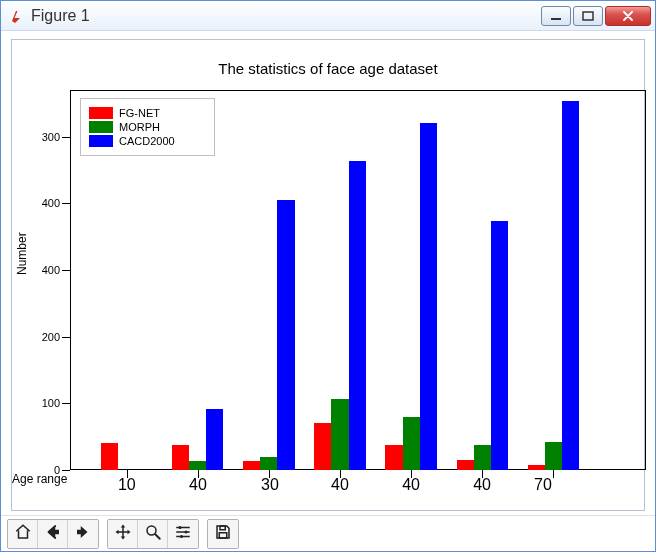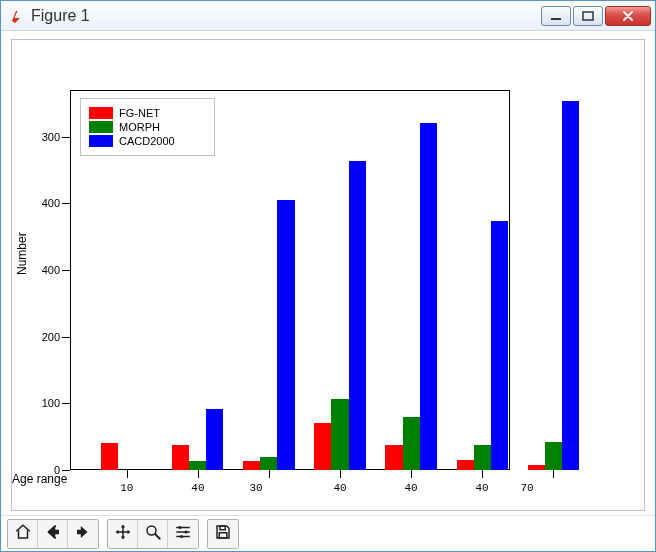--- a/index.html
+++ b/index.html
@@ -68,21 +68,21 @@
   .plot-outer {
     position: absolute;
     inset: 8px 10px 4px 10px;
     border: 1px solid #b9c3d0;
     background: #fff;
   }
   .axes {
     position: absolute;
     left: 58px; 
     top: 50px;
-    width: 440px;
+    width: 576px;
     height: 380px;
   }
   .axes-box {
     position: absolute;
     inset: 0;
     border: 1px solid #000;
     box-sizing: border-box;
   }
   .bars {
     position: absolute;
@@ -111,22 +111,21 @@
   .xtick {
     position: absolute;
     bottom: -8px;
     width: 1px; height: 8px;
     background: #000;
   }
   .xtick-label {
     position: absolute;
     bottom: -24px;
     transform: translateX(-50%);
-    font-size: 11px;
-    font-family: Liberation Mono, monospace;
+    font-size: 16px;
   }
   .title-text {
     position: absolute;
     top: 20px;
     left: 0; right: 0;
     text-align: center;
     font-size: 15px;
   }
   .xlabel {
     position: absolute;
@@ -216,20 +215,21 @@
       <div class="win-btn close">
         <svg viewBox="0 0 12 10">
             <path d="M2 1 L10 9 M10 1 L2 9" stroke="#fff" stroke-width="1.8" stroke-linecap="round"></path>
           </svg>
       </div>
     </div>
   </div>
 
   <div class="canvas">
     <div class="plot-outer">
+      <div class="title-text">The statistics of face age dataset</div>
       <div class="ylabel">Number</div>
       <div class="xlabel">Age range</div>
       <div class="axes" id="axes">
         <div class="axes-box"></div>
         <div class="bars" id="bars">
             <div class="bar" style="left: 31.2632px; width: 17.0526px; height: 26.6667px; background: rgb(255, 0, 0);"></div>
             <div class="bar" style="left: 102.316px; width: 17.0526px; height: 25.3333px; background: rgb(255, 0, 0);"></div>
             <div class="bar" style="left: 173.368px; width: 17.0526px; height: 8.66667px; background: rgb(255, 0, 0);"></div>
             <div class="bar" style="left: 244.421px; width: 17.0526px; height: 46.6667px; background: rgb(255, 0, 0);"></div>
             <div class="bar" style="left: 315.474px; width: 17.0526px; height: 25.3333px; background: rgb(255, 0, 0);"></div>
@@ -272,29 +272,29 @@
           <div class="ytick-label" style="top: 180px;">400</div>
           <div class="ytick" style="top: 113.333px;"></div>
           <div class="ytick-label" style="top: 113.333px;">400</div>
           <div class="ytick" style="top: 46.6667px;"></div>
           <div class="ytick-label" style="top: 46.6667px;">300</div>
           <div class="xtick" style="left: 56.8421px;"></div>
           <div class="xtick-label" style="left: 56.8421px;">10</div>
           <div class="xtick" style="left: 127.895px;"></div>
           <div class="xtick-label" style="left: 127.895px;">40</div>
           <div class="xtick" style="left: 198.947px;"></div>
-          <div class="xtick-label" style="left: 186px; text-align: center;">30</div>
+          <div class="xtick-label" style="left: 200px; text-align: center;">30</div>
           <div class="xtick" style="left: 270px;"></div>
           <div class="xtick-label" style="left: 270px;">40</div>
           <div class="xtick" style="left: 341.053px;"></div>
           <div class="xtick-label" style="left: 341.053px;">40</div>
           <div class="xtick" style="left: 412.105px;"></div>
           <div class="xtick-label" style="left: 412.105px;">40</div>
           <div class="xtick" style="left: 483.158px;"></div>
-          <div class="xtick-label" style="left: 457px;">70</div>
+          <div class="xtick-label" style="left: 473px;">70</div>
         </div>
     </div>
   </div>
 
   <div class="toolbar">
     <div class="tool-group">
       <div class="tool-btn">
         <span><svg viewBox="0 0 24 24">
               <path d="M3 11 L12 3 L21 11 M6 10 V20 H18 V10" fill="none" stroke="#222" stroke-width="2"></path>
             </svg></span>

